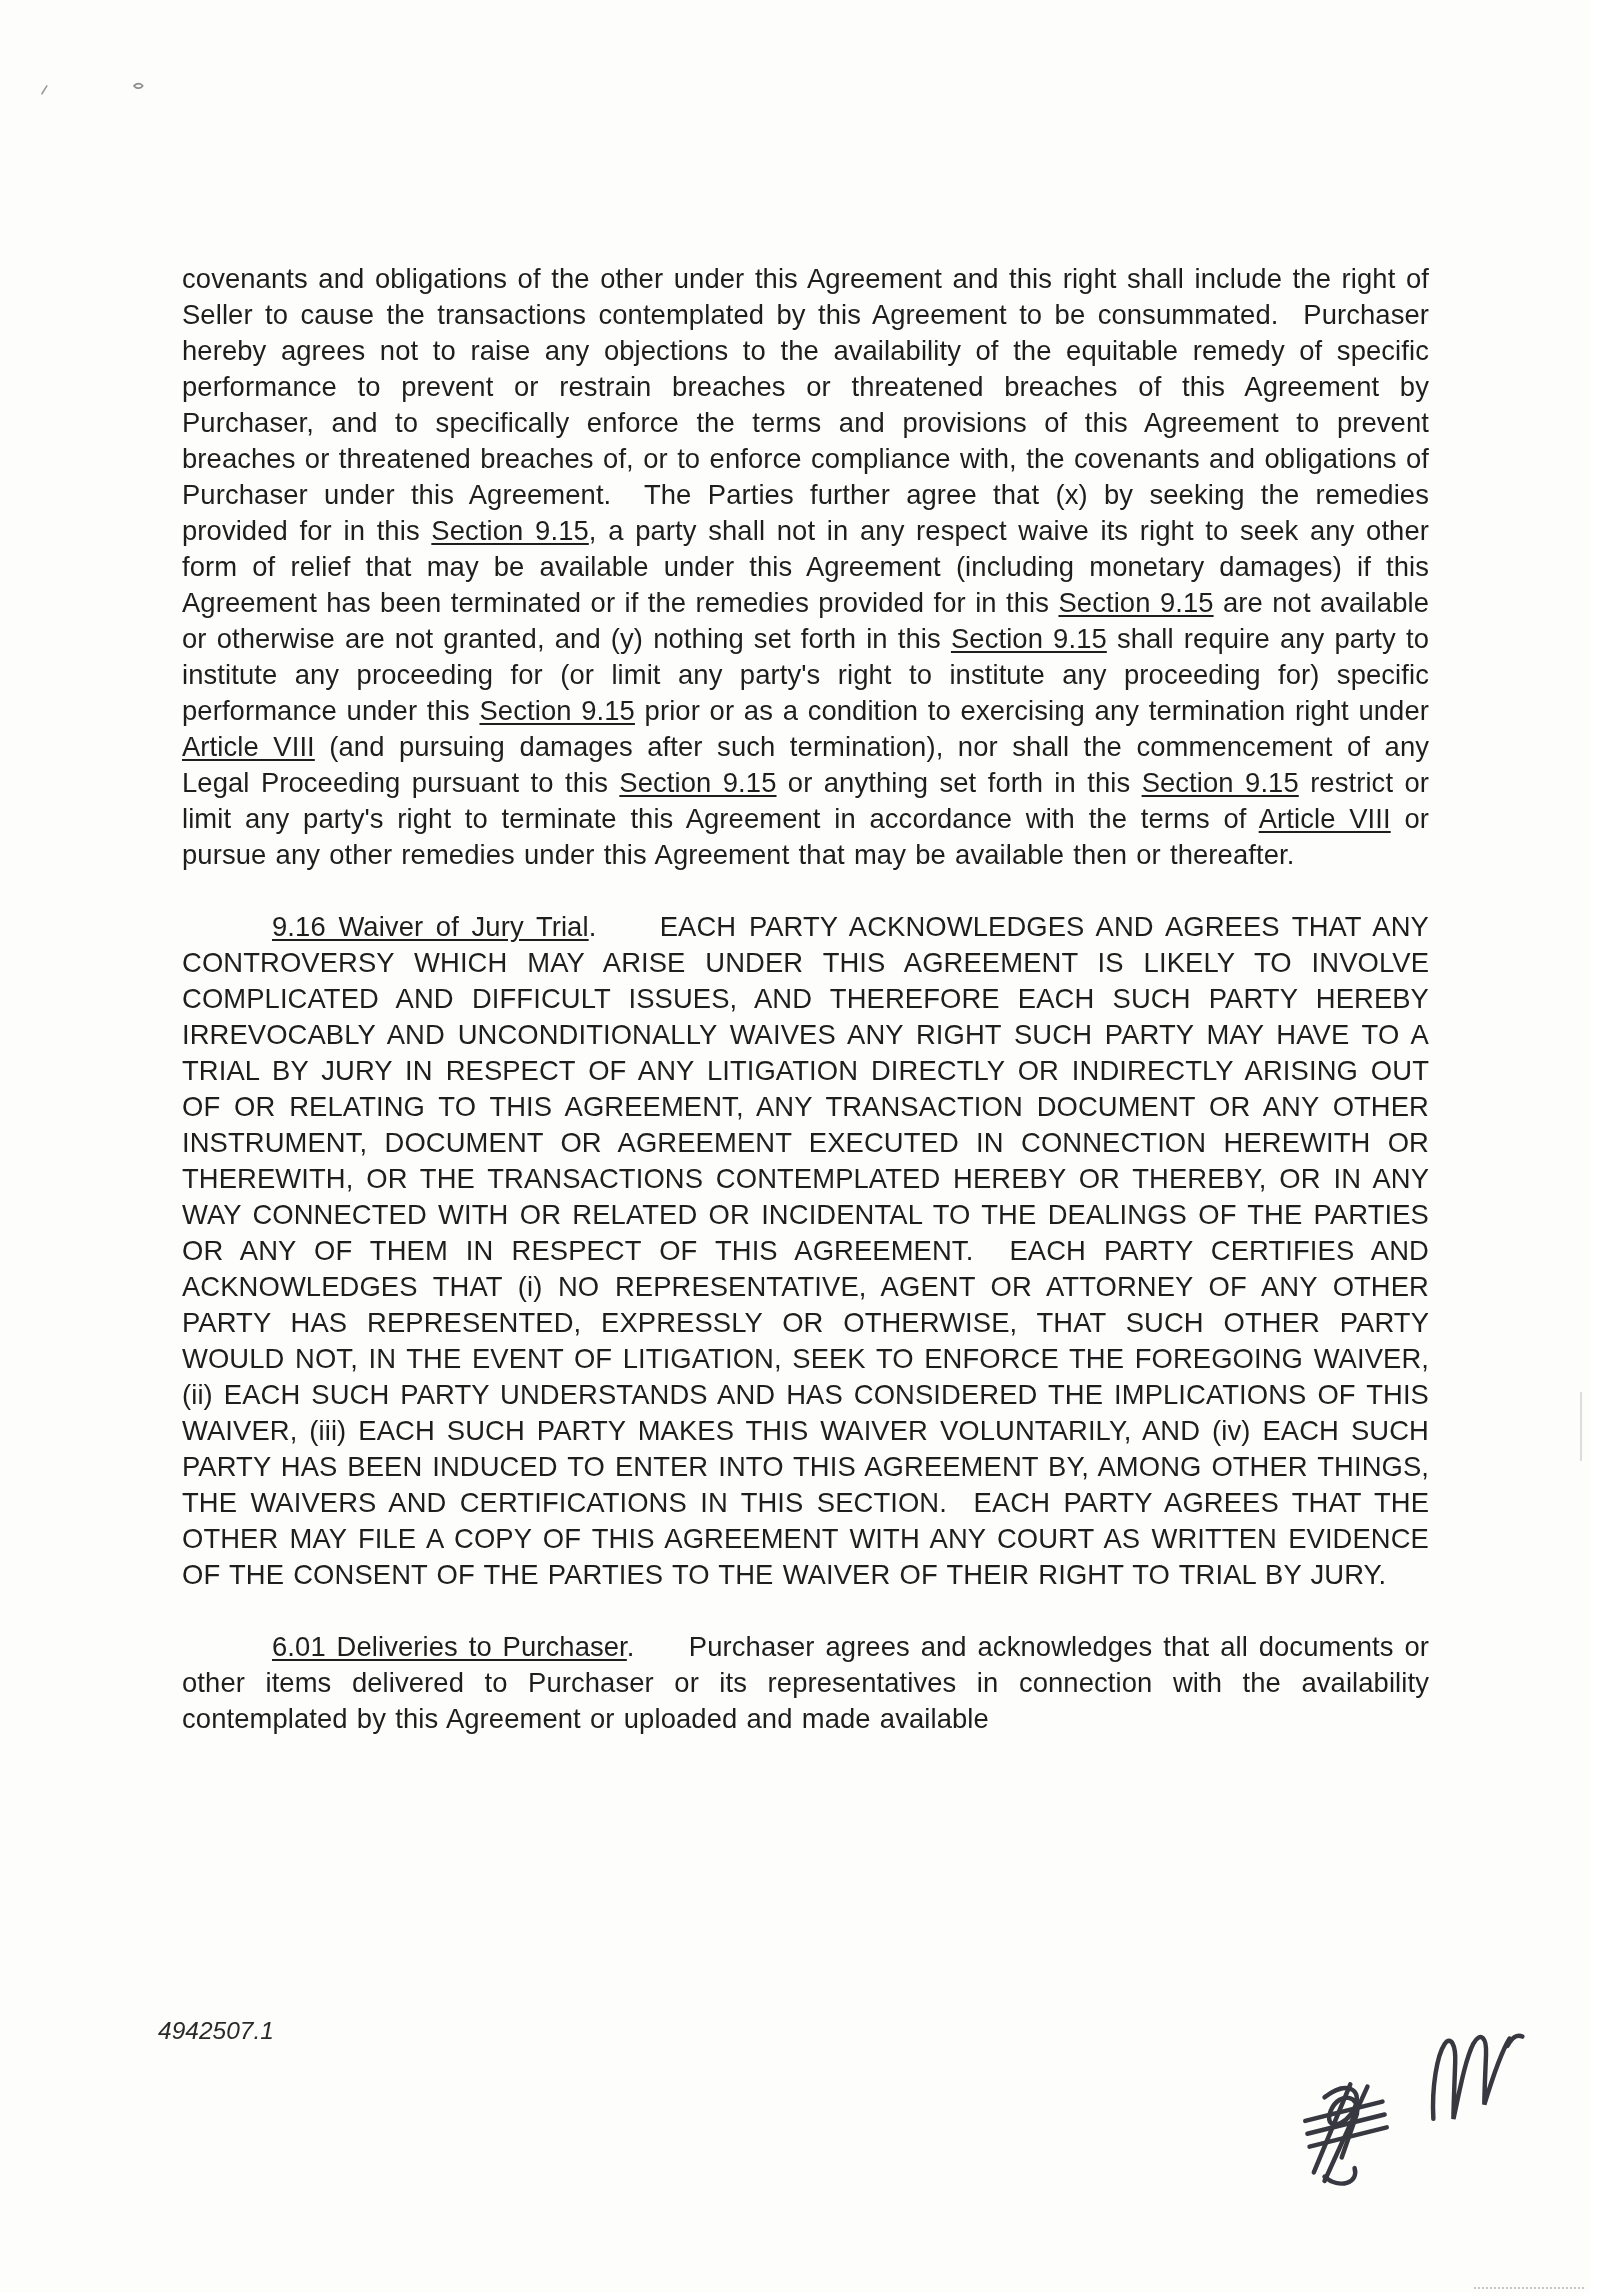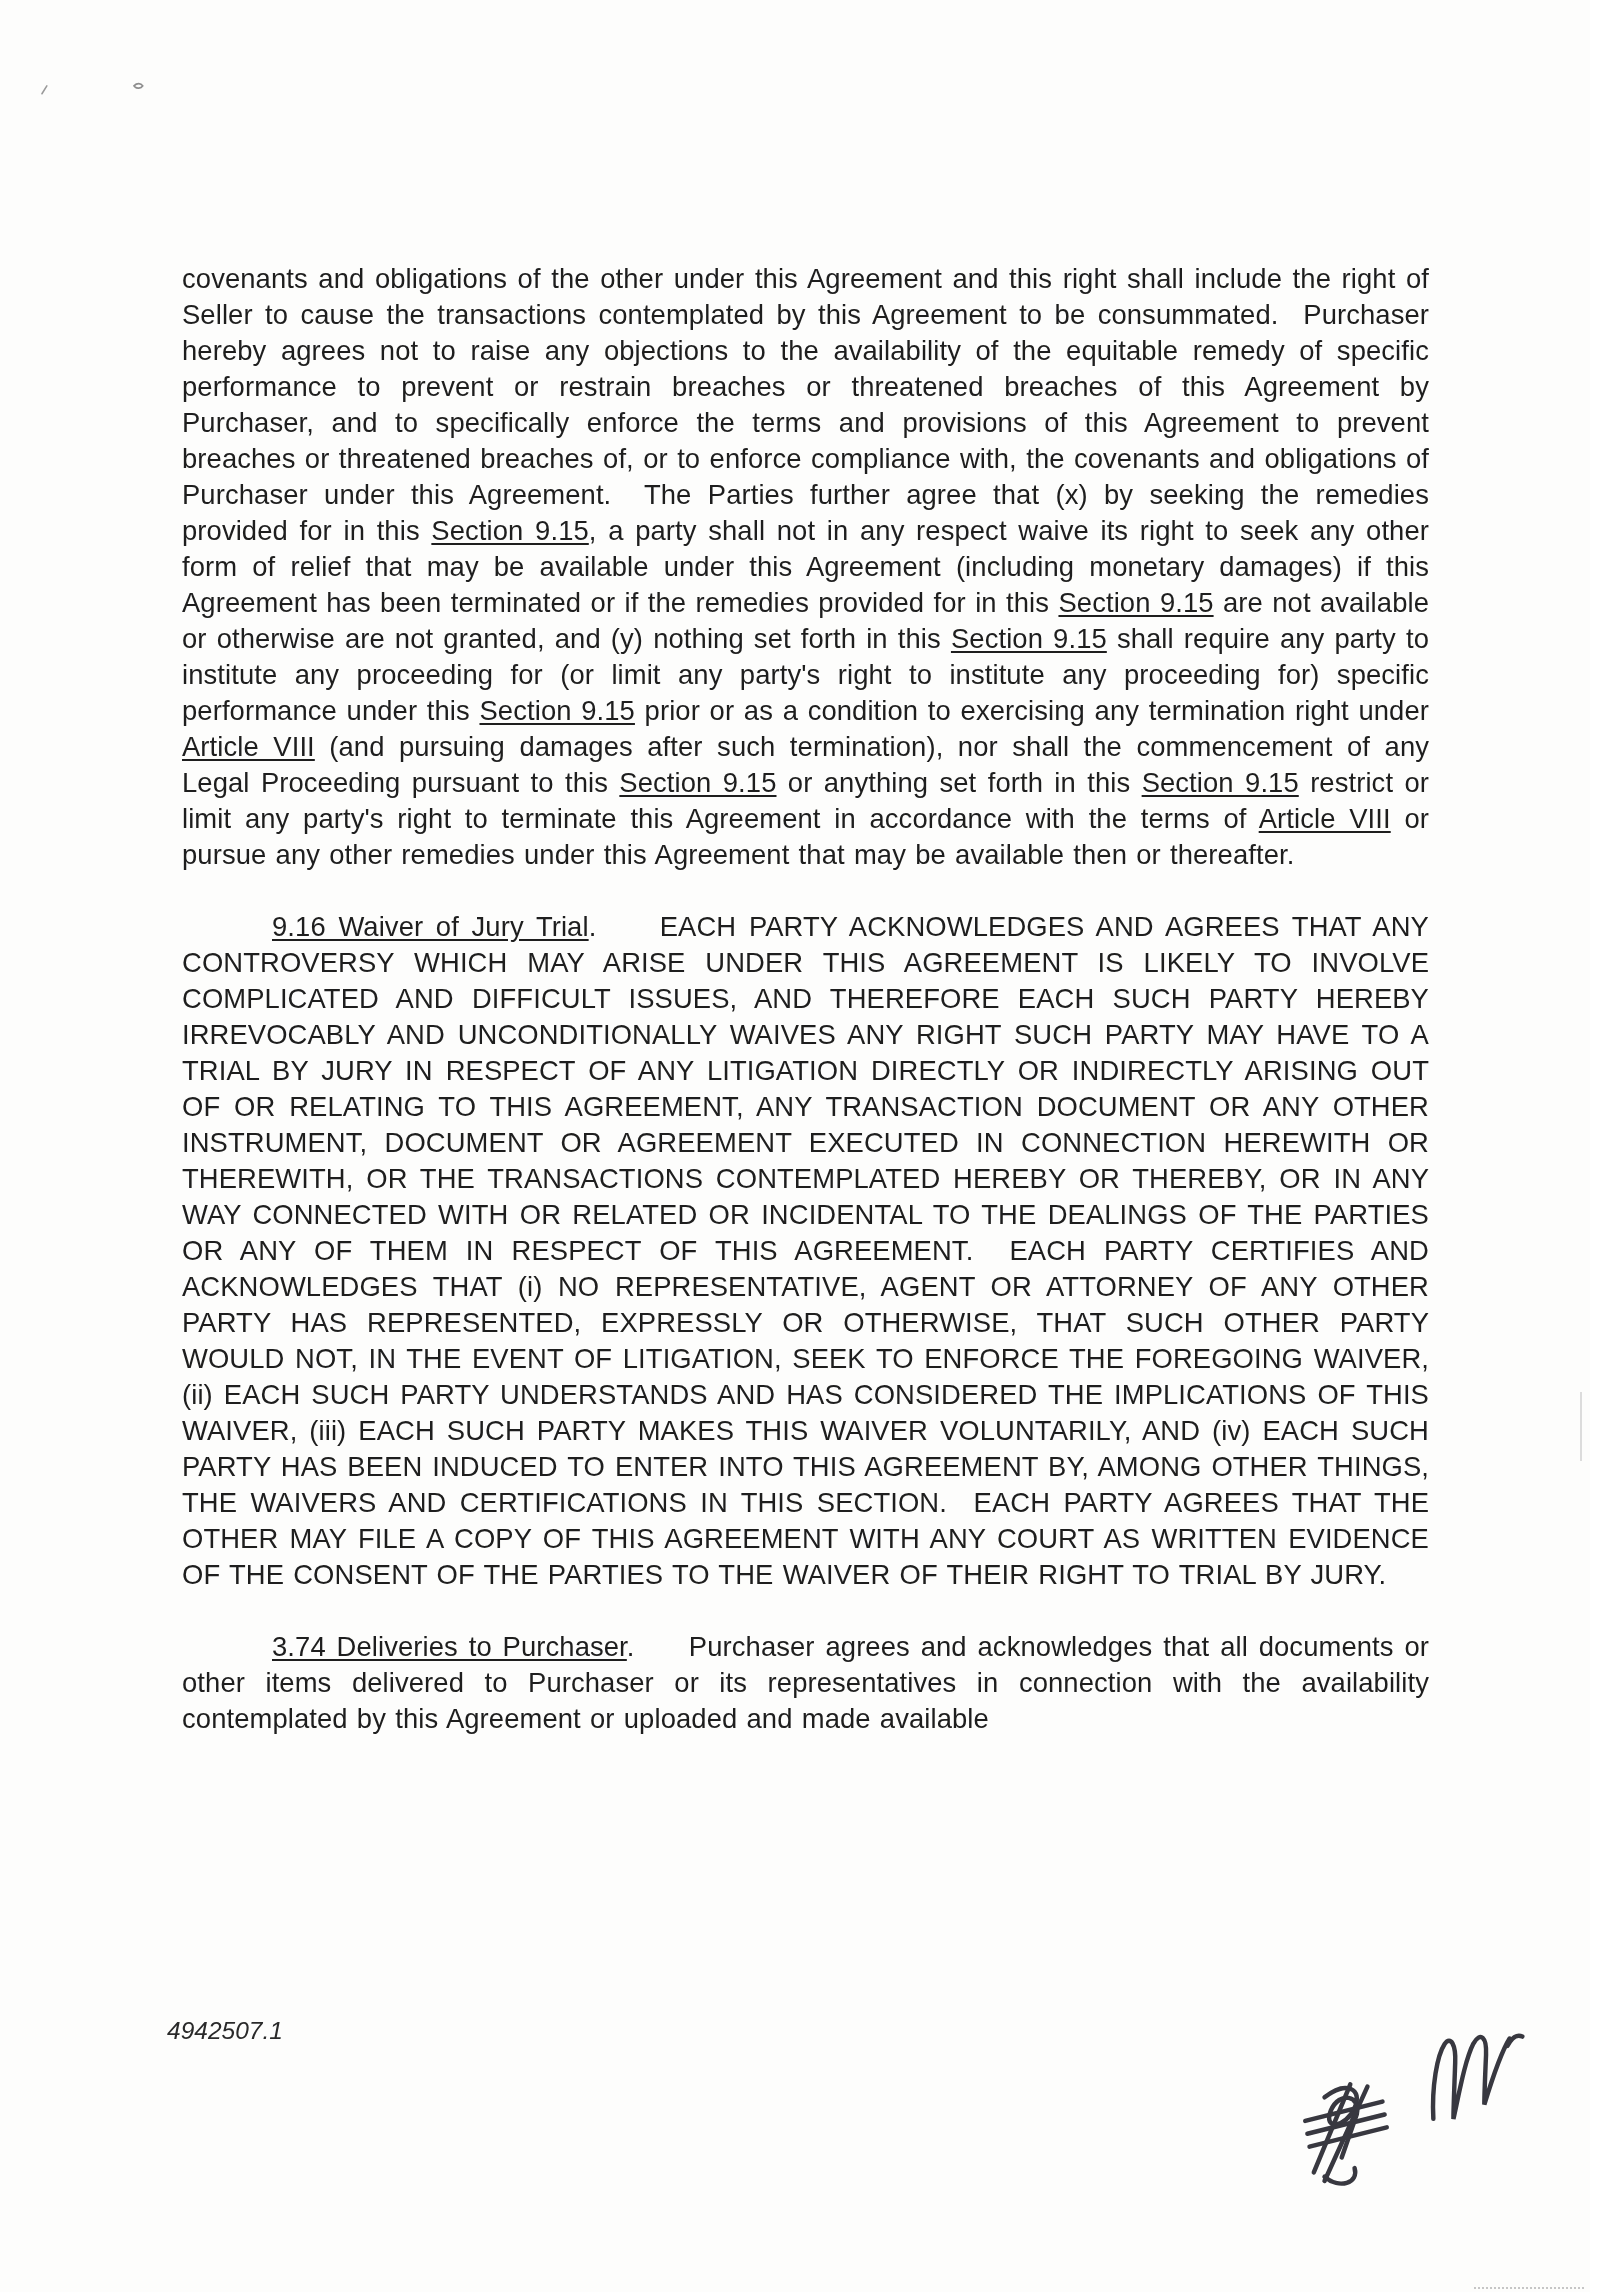--- a/index.html
+++ b/index.html
@@ -42,21 +42,21 @@
     top: 1988px;
     left: 0;
     width: 100%;
     text-align: center;
     font-size: 24.5px;
     color: #222;
   }
   .footer-doc-number {
     position: absolute;
     top: 2017px;
-    left: 167px;
+    left: 158px;
     font-size: 24.5px;
     font-style: italic;
     color: #2a2a2a;
   }
   .speck {
     position: absolute;
     color: #9a9a9a;
   }
   .handwriting {
     position: absolute;
@@ -86,21 +86,21 @@
   <svg class="speck" style="left:39px; top:82px;" width="15.7" height="15.7" viewBox="0 0 16 16">
     <path d="M3 12 L8 4" stroke="#9a9a9a" stroke-width="1.6" fill="none" stroke-linecap="round"></path>
   </svg>
   <svg class="speck" style="left:131px; top:80px;" width="15.7" height="15.7" viewBox="0 0 16 16">
     <path d="M3 6 C6 3 10 3 12 6 C10 9 6 9 4 7" stroke="#8e8e8e" stroke-width="1.8" fill="none" stroke-linecap="round"></path>
   </svg>
 
   <div class="content">
       <p class="para"><span>covenants and obligations of the other under this Agreement and this right shall include the right of Seller to cause the transactions contemplated by this Agreement to be consummated. &nbsp;Purchaser hereby agrees not to raise any objections to the availability of the equitable remedy of specific performance to prevent or restrain breaches or threatened breaches of this Agreement by Purchaser, and to specifically enforce the terms and provisions of this Agreement to prevent breaches or threatened breaches of, or to enforce compliance with, the covenants and obligations of Purchaser under this Agreement. &nbsp;The Parties further agree that (x) by seeking the remedies provided for in this </span><span class="underline">Section 9.15</span><span>, a party shall not in any respect waive its right to seek any other form of relief that may be available under this Agreement (including monetary damages) if this Agreement has been terminated or if the remedies provided for in this </span><span class="underline">Section 9.15</span><span> are not available or otherwise are not granted, and (y) nothing set forth in this </span><span class="underline">Section 9.15</span><span> shall require any party to institute any proceeding for (or limit any party's right to institute any proceeding for) specific performance under this </span><span class="underline">Section 9.15</span><span> prior or as a condition to exercising any termination right under </span><span class="underline">Article VIII</span><span> (and pursuing damages after such termination), nor shall the commencement of any Legal Proceeding pursuant to this </span><span class="underline">Section 9.15</span><span> or anything set forth in this </span><span class="underline">Section 9.15</span><span> restrict or limit any party's right to terminate this Agreement in accordance with the terms of </span><span class="underline">Article VIII</span><span> or pursue any other remedies under this Agreement that may be available then or thereafter.</span></p>
       <p class="para indent"><span class="underline">9.16 Waiver of Jury Trial</span><span>.&nbsp; &nbsp; &nbsp;</span><span>EACH PARTY ACKNOWLEDGES AND AGREES THAT ANY CONTROVERSY WHICH MAY ARISE UNDER THIS AGREEMENT IS LIKELY TO INVOLVE COMPLICATED AND DIFFICULT ISSUES, AND THEREFORE EACH SUCH PARTY HEREBY IRREVOCABLY AND UNCONDITIONALLY WAIVES ANY RIGHT SUCH PARTY MAY HAVE TO A TRIAL BY JURY IN RESPECT OF ANY LITIGATION DIRECTLY OR INDIRECTLY ARISING OUT OF OR RELATING TO THIS AGREEMENT, ANY TRANSACTION DOCUMENT OR ANY OTHER INSTRUMENT, DOCUMENT OR AGREEMENT EXECUTED IN CONNECTION HEREWITH OR THEREWITH, OR THE TRANSACTIONS CONTEMPLATED HEREBY OR THEREBY, OR IN ANY WAY CONNECTED WITH OR RELATED OR INCIDENTAL TO THE DEALINGS OF THE PARTIES OR ANY OF THEM IN RESPECT OF THIS AGREEMENT. &nbsp;EACH PARTY CERTIFIES AND ACKNOWLEDGES THAT (i) NO REPRESENTATIVE, AGENT OR ATTORNEY OF ANY OTHER PARTY HAS REPRESENTED, EXPRESSLY OR OTHERWISE, THAT SUCH OTHER PARTY WOULD NOT, IN THE EVENT OF LITIGATION, SEEK TO ENFORCE THE FOREGOING WAIVER, (ii) EACH SUCH PARTY UNDERSTANDS AND HAS CONSIDERED THE IMPLICATIONS OF THIS WAIVER, (iii) EACH SUCH PARTY MAKES THIS WAIVER VOLUNTARILY, AND (iv) EACH SUCH PARTY HAS BEEN INDUCED TO ENTER INTO THIS AGREEMENT BY, AMONG OTHER THINGS, THE WAIVERS AND CERTIFICATIONS IN THIS SECTION. &nbsp;EACH PARTY AGREES THAT THE OTHER MAY FILE A COPY OF THIS AGREEMENT WITH ANY COURT AS WRITTEN EVIDENCE OF THE CONSENT OF THE PARTIES TO THE WAIVER OF THEIR RIGHT TO TRIAL BY JURY.</span></p>
-      <p class="para indent"><span class="underline">3.74 Deliveries to Purchaser</span><span>.&nbsp; &nbsp; &nbsp;</span><span>Purchaser agrees and acknowledges that all documents or other items delivered to Purchaser or its representatives in connection with the availability contemplated by this Agreement or uploaded and made available</span></p>
+      <p class="para indent"><span class="underline">6.01 Deliveries to Purchaser</span><span>.&nbsp; &nbsp; &nbsp;</span><span>Purchaser agrees and acknowledges that all documents or other items delivered to Purchaser or its representatives in connection with the availability contemplated by this Agreement or uploaded and made available</span></p>
     </div>
 
   <div class="footer-doc-number">4942507.1</div>
 
   <svg class="handwriting" style="left:1292px; top:2078px;" width="108" height="118" viewBox="0 0 100 110">
     <g stroke="#23232c" stroke-width="4.2" fill="none" stroke-linecap="round" opacity="0.9">
       <path d="M30 18 C50 2 66 10 58 28 C50 46 28 50 36 30 C44 12 64 16 60 34 L46 74"></path>
       <path d="M12 40 L84 22"></path>
       <path d="M14 52 L86 34"></path>
       <path d="M16 64 L88 46"></path>

